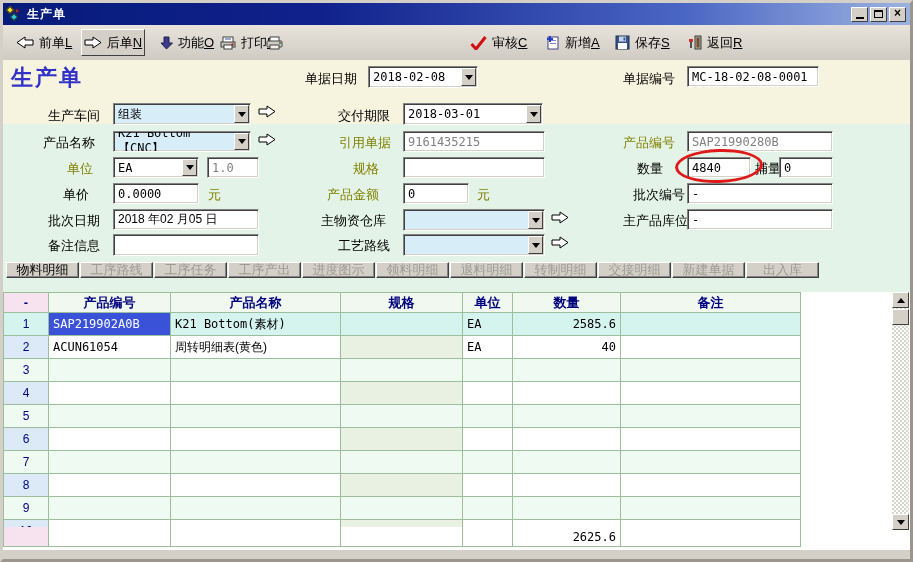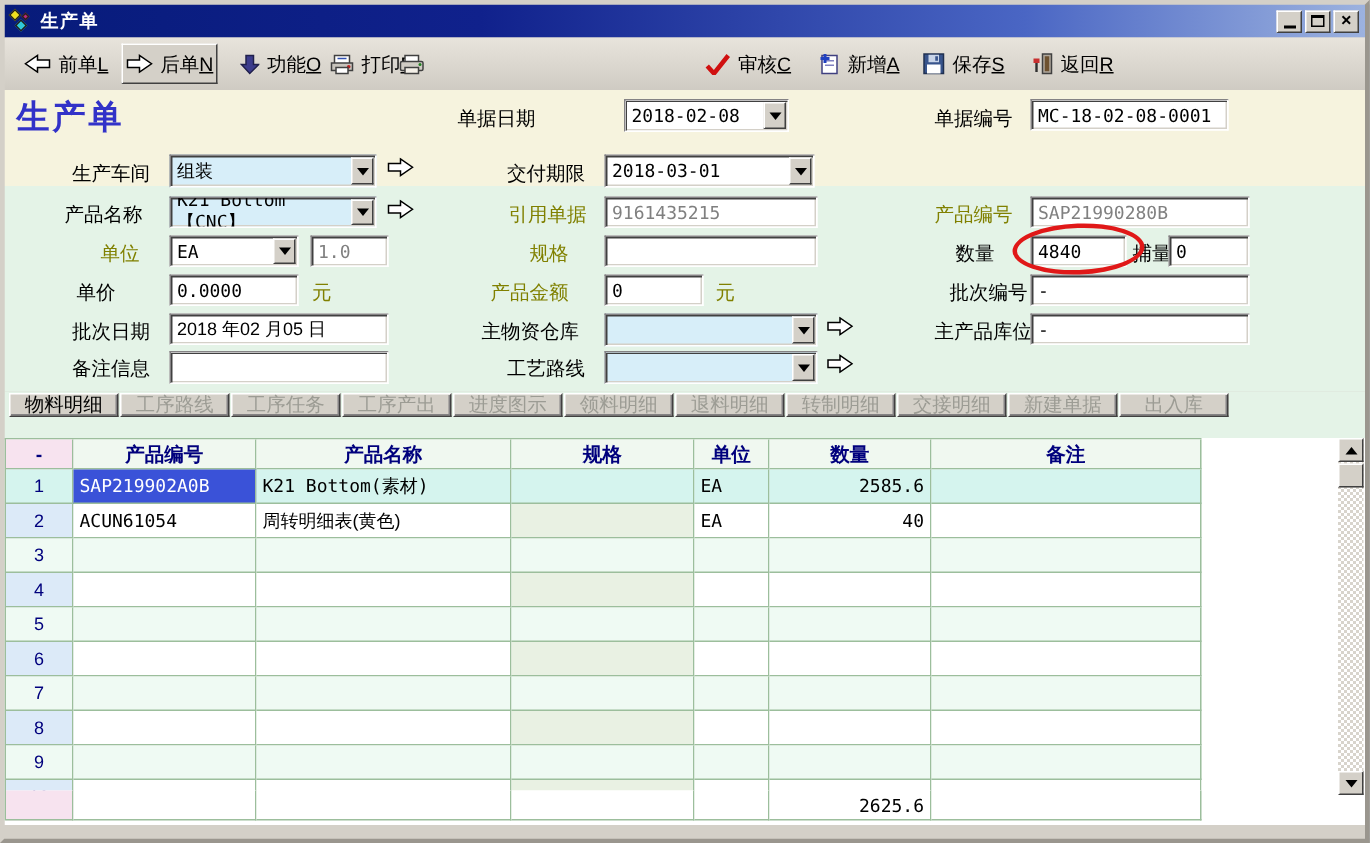--- a/index.html
+++ b/index.html
@@ -188,21 +188,21 @@
 
   <div class="panel panel-cream"></div>
   <div class="panel panel-green"></div>
   <div class="panel panel-tabs"></div>
   <div class="panel panel-grid"></div>
   <div class="panel panel-bottom"></div>
 
   <div class="page-title">生产单</div>
 
   <span class="lbl" style="left:302px;top:67px;">单据日期</span>
-  <span class="combo" style="left:365px;top:63px;width:110px;height:22px;margin-left:48px;">
+  <span class="combo" style="left:365px;top:63px;width:110px;height:22px;">
     <span>2018-02-08</span>
     <span class="cbtn">
         <span class="tri"></span>
       </span>
   </span>
   <span class="lbl" style="left:620px;top:67px;">单据编号</span>
   <span class="field" style="left:684px;top:63px;width:132px;height:21px;">MC-18-02-08-0001</span>
 
   <span class="lbl" style="left:45px;top:104px;">生产车间</span>
   <span class="combo blue" style="left:110px;top:100px;width:138px;height:22px;">
@@ -246,21 +246,21 @@
   </span>
   <span class="field gray" style="left:204px;top:154px;width:52px;height:21px;">1.0</span>
   <span class="lbl olive" style="left:350px;top:157px;">规格</span>
   <span class="field" style="left:400px;top:154px;width:142px;height:21px;"></span>
   <span class="lbl" style="left:634px;top:157px;">数量</span>
   <span class="field" style="left:684px;top:154px;width:64px;height:21px;">4840</span>
   <span class="lbl" style="left:752px;top:157px;">捕量</span>
   <span class="field" style="left:776px;top:154px;width:54px;height:21px;">0</span>
   <span class="ellipse"></span>
 
-  <span class="lbl" style="left:48px;top:183px;">单价</span>
+  <span class="lbl" style="left:60px;top:183px;">单价</span>
   <span class="field" style="left:110px;top:180px;width:86px;height:21px;">0.0000</span>
   <span class="lbl olive" style="left:205px;top:183px;">元</span>
   <span class="lbl olive" style="left:324px;top:183px;">产品金额</span>
   <span class="field" style="left:400px;top:180px;width:66px;height:21px;">0</span>
   <span class="lbl olive" style="left:474px;top:183px;">元</span>
   <span class="lbl" style="left:630px;top:183px;">批次编号</span>
   <span class="field" style="left:684px;top:180px;width:146px;height:21px;">-</span>
 
   <span class="lbl" style="left:45px;top:209px;">批次日期</span>
   <span class="field" style="left:110px;top:206px;width:146px;height:21px;font-family:'Liberation Sans',sans-serif;">2018 年02 月05 日</span>

